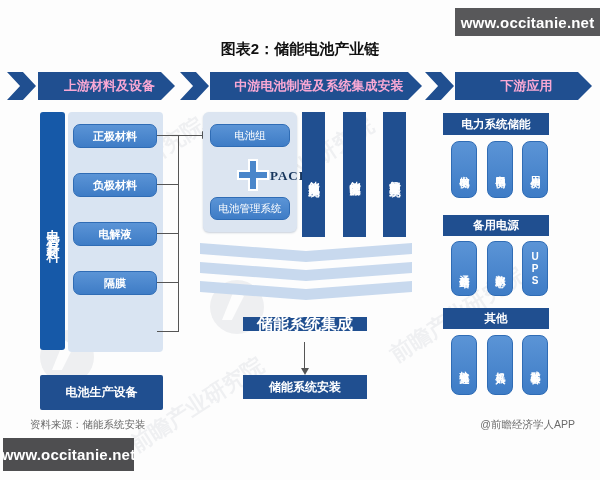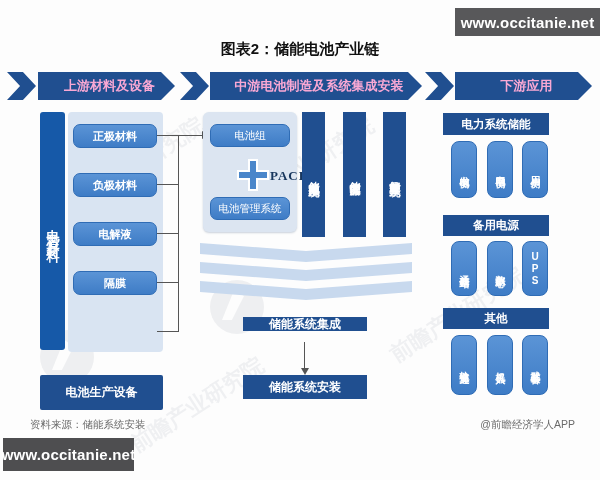--- a/index.html
+++ b/index.html
@@ -137,21 +137,21 @@
     <span class="vtext">储能变流器</span>
   </div>
   <div class="sys-bar" style="left:383px;">
     <span class="vtext">能量管理系统</span>
   </div>
 
   <div class="stripe" style="top:243px;"></div>
   <div class="stripe" style="top:262px;"></div>
   <div class="stripe" style="top:281px;"></div>
 
-  <div class="navy-box" style="left:243px;top:317px;width:124px;height:14px;font-size:12px;">储能系统集成</div>
+  <div class="navy-box" style="left:243px;top:317px;width:124px;height:14px;font-size:16px;">储能系统集成</div>
   <div class="vline" style="left:304px;top:342px;height:27px;"></div>
   <div class="arr-down" style="left:301px;top:368px;"></div>
   <div class="navy-box" style="left:243px;top:375px;width:124px;height:24px;font-size:12px;">储能系统安装</div>
 
   <div class="dg-header" style="top:113px;height:22px;">电力系统储能</div>
   <div class="dg-box" style="left:451px;top:141px;height:57px;">
     <span class="vtext">发电侧</span>
   </div>
   <div class="dg-box" style="left:487px;top:141px;height:57px;">
     <span class="vtext">电网侧</span>

